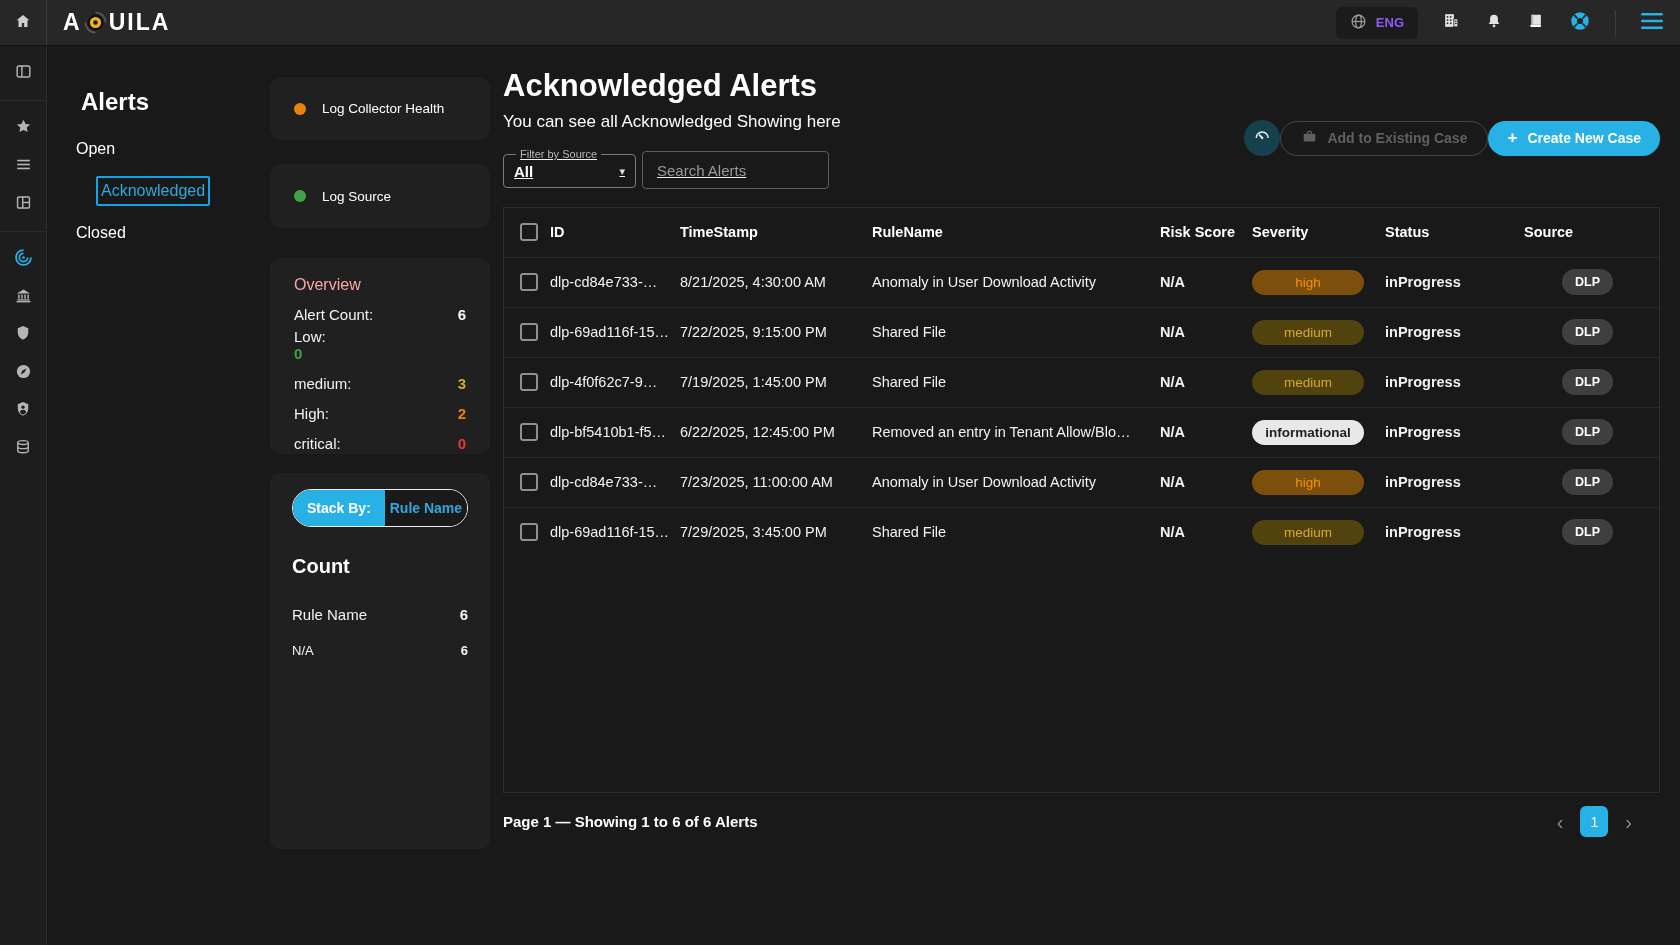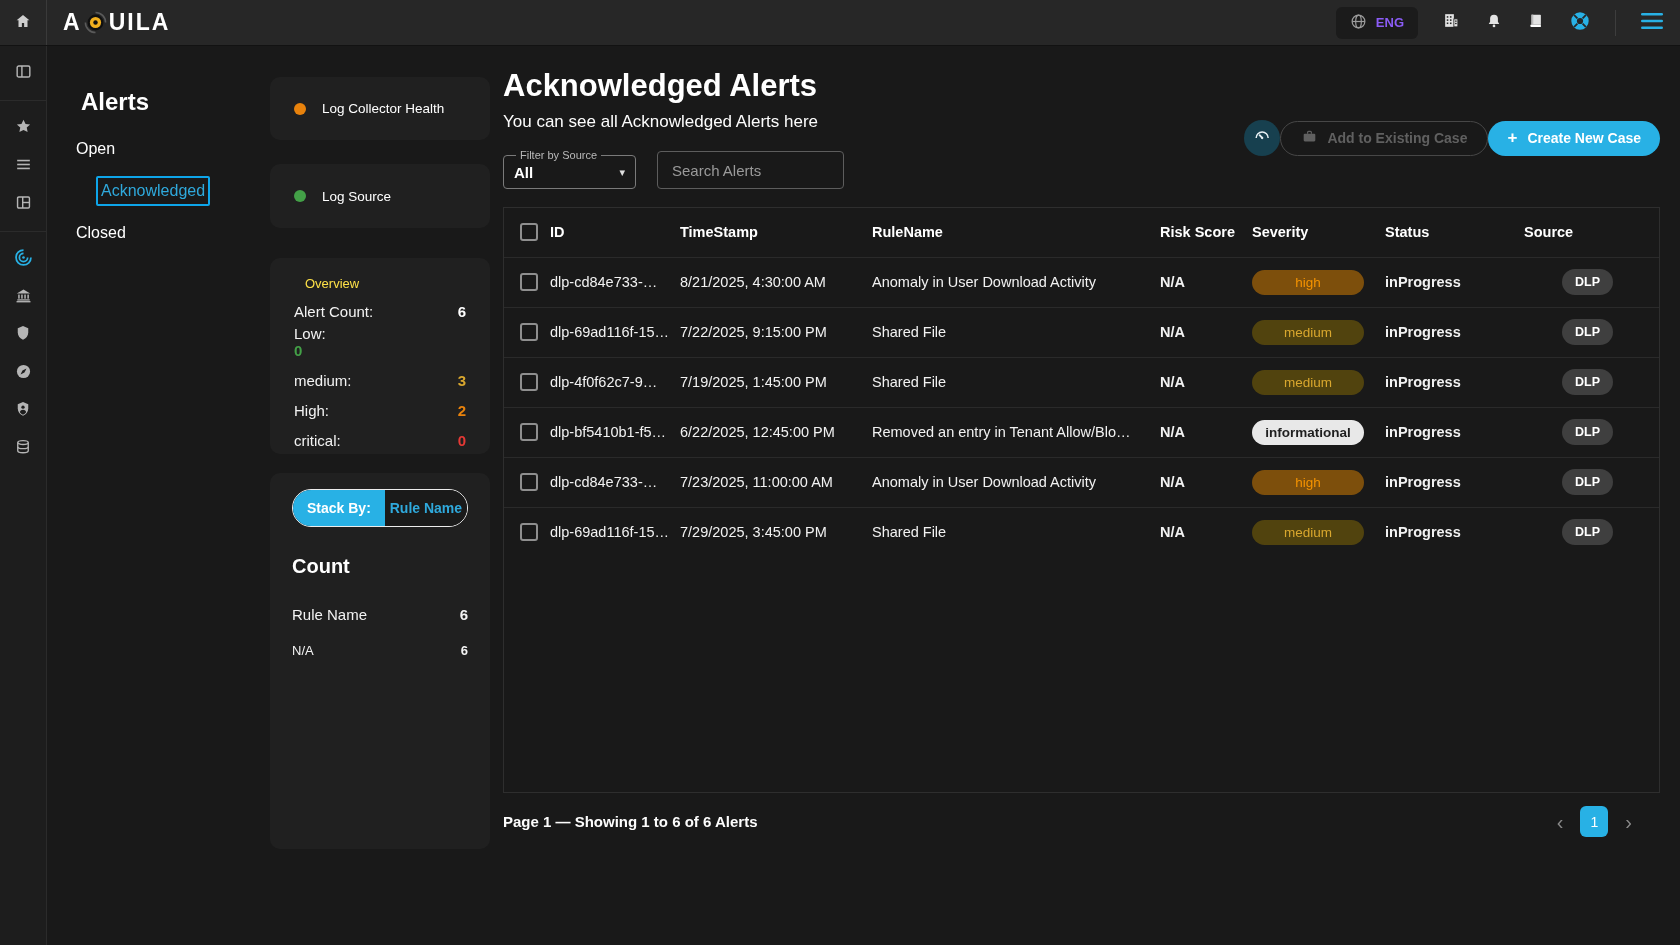--- a/index.html
+++ b/index.html
@@ -37,21 +37,21 @@
 
   
   .cards-col { position:absolute; left:270px; top:46px; width:220px; }
   .card { background:#202020; border-radius:10px; }
   .status-card { height:63px; display:flex; align-items:center; padding-left:24px; }
   .status-card .dot { width:12px; height:12px; border-radius:50%; flex:0 0 auto; }
   .status-card .lbl { font-size:13.5px; color:#fff; margin-left:16px; }
   .card-1 { margin-top:31px; }
   .card-2 { margin-top:24px; height:64px; }
   .card-overview { margin-top:30px; height:196px; padding:18px 24px 0 24px; }
-  .ov-title { font-size:13px; color:#fde047;margin-left:11px; }
+  .ov-title { font-size:16px; color:#fca5a5; }
   .stat { display:flex; justify-content:space-between; align-items:baseline; font-size:15px; color:#f3f3f3; }
   .stat .val { font-weight:bold; font-size:15px; }
   .stat-1 { margin-top:12px; } .stat-2 { margin-top:5px;flex-direction:column; }
   .stat-3,.stat-4,.stat-5 { margin-top:13px; }
   .v-white{color:#fff;} .v-green{color:#43a047;} .v-gold{color:#d9a72e;}
   .v-orange{color:#e8820c;} .v-red{color:#e53935;}
   .card-stack { margin-top:19px; height:376px; padding:16px 22px 0 22px; }
   .stack-pill { display:flex; height:38px; border:1px solid #ececec; border-radius:19px;
     overflow:hidden; cursor:pointer; }
   .stack-pill .seg-l { background:#28b1e5; color:#fff; font-size:14px; font-weight:bold;
@@ -72,21 +72,21 @@
   .gauge-btn { width:36px; height:36px; border-radius:50%; background:#17404f;
     display:flex; align-items:center; justify-content:center; cursor:pointer; }
   .add-case-btn { height:35px; border:1px solid #474747; border-radius:18px; background:transparent;
     color:#606060; font-size:14px; font-weight:bold; display:flex; align-items:center; gap:9px;
     padding:0 20px; cursor:default; font-family:inherit; }
   .create-btn { height:35px; border:none; border-radius:18px; background:#28b1e5; color:#fff;
     font-size:14px; font-weight:bold; display:flex; align-items:center; gap:10px; padding:0 19px;
     cursor:pointer; font-family:inherit; }
   .create-btn .plus { font-size:17px; font-weight:bold; }
 
-  .filter-row { display:flex; align-items:flex-end; margin-top:16px; gap:21px; }
+  .filter-row { display:flex; align-items:flex-start; margin-top:16px; gap:6px;text-decoration:underline; }
   .filter-fs { width:133px; border:1px solid #7a7a7a; border-radius:4px; padding:3px 10px 7px 10px; cursor:pointer; }
   .filter-fs legend { font-size:11px; color:#b9b9b9; padding:0 4px; margin-left:2px; }
   .filter-val { display:flex; align-items:center; font-size:15px; font-weight:bold; color:#fff; }
   .filter-val .caret { margin-left:auto; font-size:11px; color:#e0e0e0; }
   .search-box { width:187px; height:38px; border:1px solid #5d5d5d; border-radius:4px;
     display:flex; align-items:center; margin-top:3px; }
   .search-box input { width:100%; background:transparent; border:none; outline:none;
     color:#5eead4; font-size:15px; padding:0 14px; font-family:inherit; }
   .search-box input::placeholder { color:#9a9a9a; }
 
@@ -362,21 +362,21 @@
     </div>
     <div class="count-row count-row-2">
       <span>N/A</span>
       <span class="val">6</span>
     </div>
   </div>
 </div>
 
 <div class="main">
   <div class="page-title">Acknowledged Alerts</div>
-  <div class="page-subtitle">You can see all Acknowledged Alerts here</div>
+  <div class="page-subtitle">You can see all Acknowledged Showing here</div>
 
   <div class="actions">
     <div class="gauge-btn">
       <span>
         <svg width="20" height="20" viewBox="0 0 24 24" fill="none" stroke="#e8f1f5" stroke-width="1.8">
           <path d="M5 14.5a7.2 7.2 0 1 1 14.4 0"></path>
           <line x1="12.2" y1="14.2" x2="8.6" y2="10.4" stroke-width="2.2"></line>
           <circle cx="12.2" cy="14.4" r="1.4" fill="#e8f1f5" stroke="none"></circle>
           </svg>
       </span>

